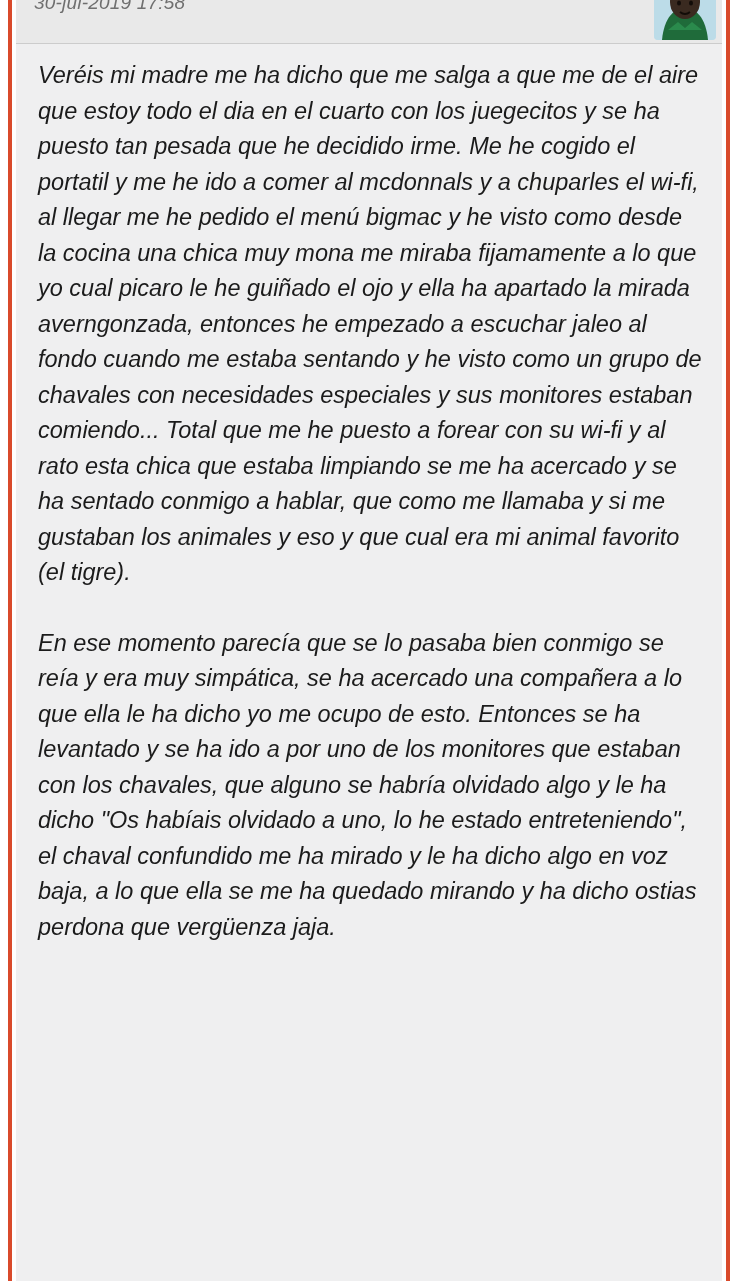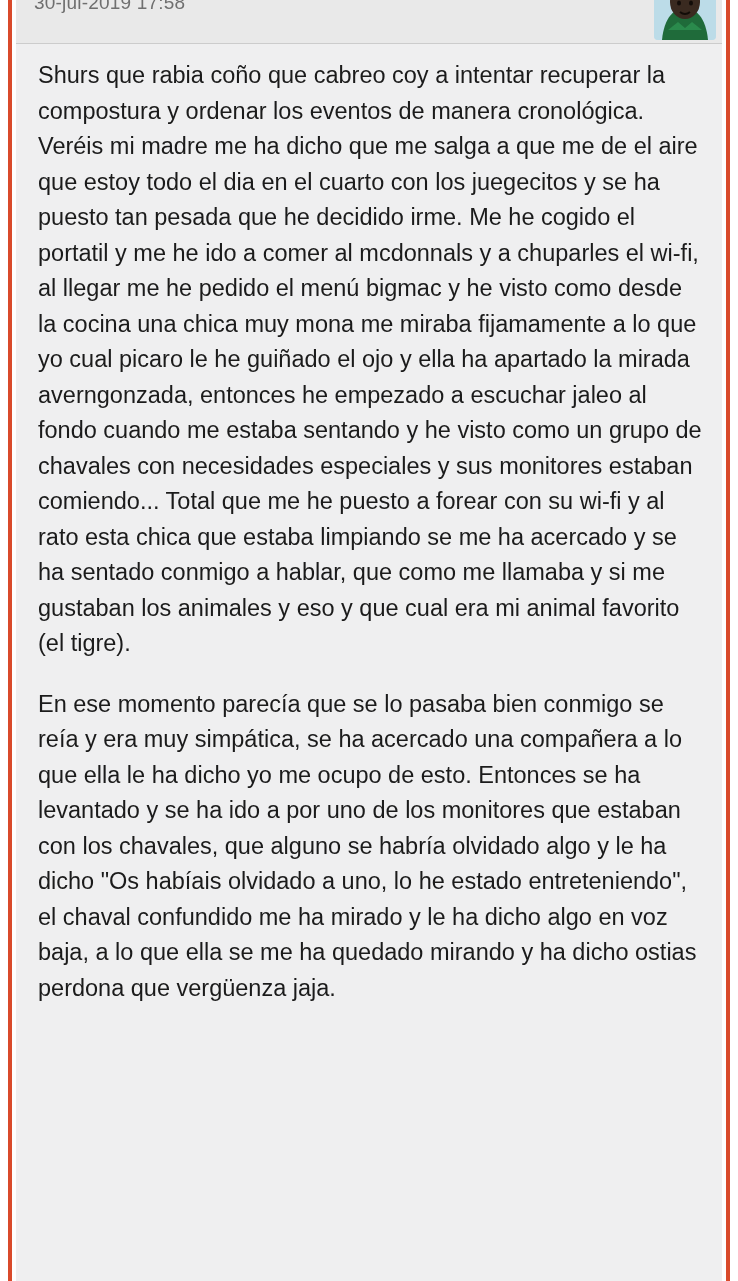--- a/index.html
+++ b/index.html
@@ -12,20 +12,21 @@
     height: 1281px;
     font-family: "Liberation Sans", sans-serif;
     overflow: hidden;
   }
   #screen {
     position: relative;
     width: 738px;
     height: 983px;
     background: #ffffff;
     box-sizing: border-box;
+    font-style: italic;
   }
   
   .post-frame {
     position: absolute;
     left: 8px;
     top: 0;
     width: 722px;
     height: 1281px;
     box-sizing: border-box;
     border-left: 4px solid #d94a2b;
@@ -82,21 +83,21 @@
     font-size: 23.5px;
     line-height: 35.5px;
     color: #1b1b1b;
     margin: 0;
     word-wrap: break-word;
   }
   .para + .para {
     margin-top: 0;
   }
   .para.spaced {
-    margin-top: 25px;
+    margin-top: 35px;
   }
 </style>
 </head>
 <body>
 
 <div id="screen">
   <div class="post-frame">
     <div class="post-inner">
 
       <div class="post-header">
@@ -110,20 +111,19 @@
             <path d="M16 20 C18 8 44 8 46 20 C46 12 40 4 31 4 C22 4 16 12 16 20 Z" fill="#241810"></path>
             <ellipse cx="25" cy="25" rx="2" ry="2.5" fill="#120c08"></ellipse>
             <ellipse cx="37" cy="25" rx="2" ry="2.5" fill="#120c08"></ellipse>
             <path d="M26 34 Q31 38 36 34" stroke="#120c08" stroke-width="2" fill="none"></path>
             <path d="M14 52 L24 44 L31 50 L38 44 L48 52" fill="#2a8a4c"></path>
           </svg>
         </div>
       </div>
 
       <div class="post-body">
-        <p class="para">Shurs que rabia coño que cabreo coy a intentar recuperar la compostura y ordenar los eventos de manera cronológica.</p>
         <p class="para">Veréis mi madre me ha dicho que me salga a que me de el aire que estoy todo el dia en el cuarto con los juegecitos y se ha puesto tan pesada que he decidido irme. Me he cogido el portatil y me he ido a comer al mcdonnals y a chuparles el wi-fi, al llegar me he pedido el menú bigmac y he visto como desde la cocina una chica muy mona me miraba fijamamente a lo que yo cual picaro le he guiñado el ojo y ella ha apartado la mirada averngonzada, entonces he empezado a escuchar jaleo al fondo cuando me estaba sentando y he visto como un grupo de chavales con necesidades especiales y sus monitores estaban comiendo... Total que me he puesto a forear con su wi-fi y al rato esta chica que estaba limpiando se me ha acercado y se ha sentado conmigo a hablar, que como me llamaba y si me gustaban los animales y eso y que cual era mi animal favorito (el tigre).</p>
         <p class="para spaced">En ese momento parecía que se lo pasaba bien conmigo se reía y era muy simpática, se ha acercado una compañera a lo que ella le ha dicho yo me ocupo de esto. Entonces se ha levantado y se ha ido a por uno de los monitores que estaban con los chavales, que alguno se habría olvidado algo y le ha dicho "Os habíais olvidado a uno, lo he estado entreteniendo", el chaval confundido me ha mirado y le ha dicho algo en voz baja, a lo que ella se me ha quedado mirando y ha dicho ostias perdona que vergüenza jaja.</p>
       </div>
 
     </div>
   </div>
 </div>
 
 </body></html>

